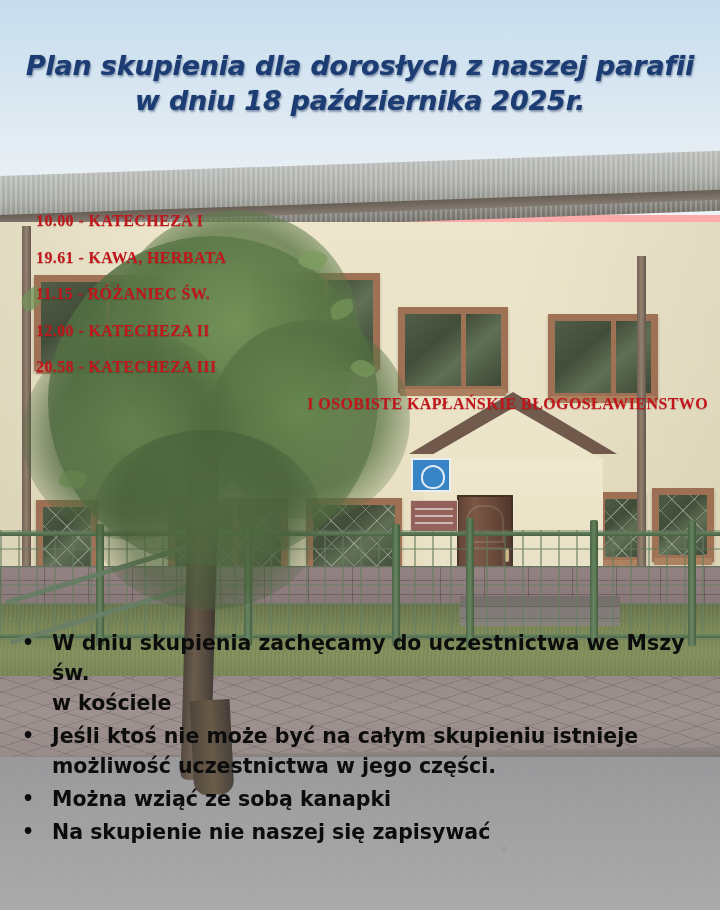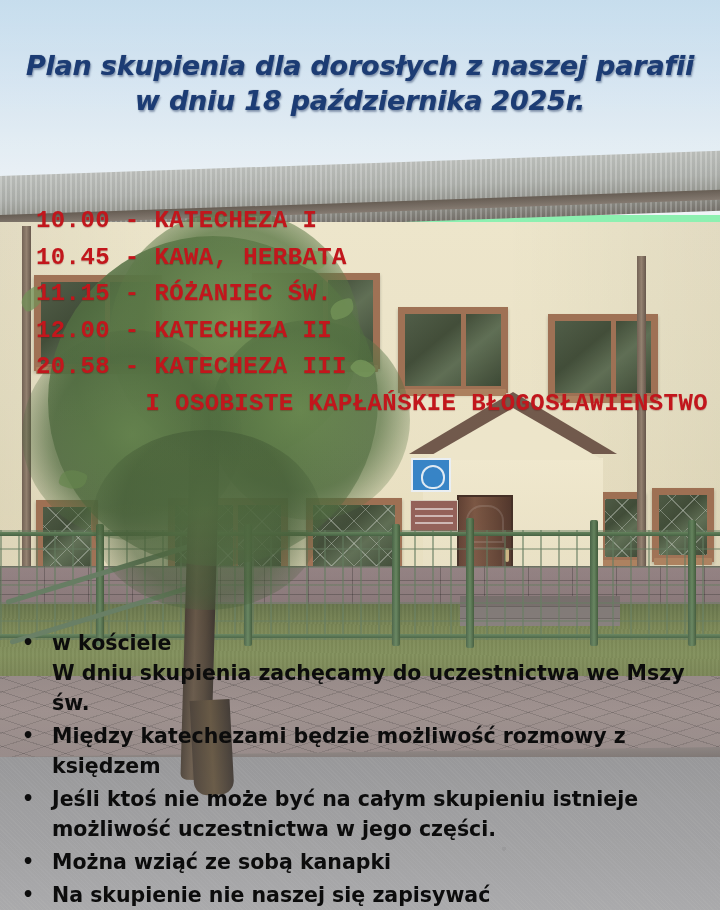--- a/index.html
+++ b/index.html
@@ -6,21 +6,21 @@
   html,body{margin:0;padding:0;}
   body{
     background:#6f7072;
     font-family:"Liberation Sans", sans-serif;
   }
   #poster{
     position:relative;
     width:720px;
     height:910px;
     overflow:hidden;
-    background:#86efac;
+    background:#fca5a5;
   }
 
   
   .photo{position:absolute; inset:0; overflow:hidden;}
 
   
   .sky{
     position:absolute; left:0; top:0; width:720px; height:215px;
     background:linear-gradient(to bottom,#bcd7ea 0%,#cfe1ef 35%,#e2ecf3 70%,#eef3f6 100%);
   }
@@ -241,23 +241,23 @@
     letter-spacing:-0.2px;
     text-shadow:1px 2px 2px rgba(40,60,100,.45), 0 0 1px rgba(20,40,80,.5);
   }
   .title .l2{display:block;}
 
   .schedule{
     position:absolute; left:36px; top:203px; width:672px;
   }
   .sched-row{
     color:#C2161C;
-    font-family:Liberation Mono, monospace;
+    font-family:Liberation Serif, serif;
     font-weight:bold;
-    font-size:24px;
+    font-size:16px;
     line-height:36.5px;
     letter-spacing:0.4px;
     white-space:nowrap;
     text-shadow:0 1px 1px rgba(90,0,0,.25);
   }
   .sched-row.cont{ padding-left:94px;text-align:right; }
 
   .extra{
     position:absolute; left:14px; top:565px; width:700px;
   }
@@ -401,35 +401,32 @@
 
   <div class="content">
 
     <div class="title">
       <span class="l1">Plan skupienia dla dorosłych z naszej parafii</span>
       <span class="l2">w dniu 18 października 2025r.</span>
     </div>
 
     <div class="schedule">
       <div class="sched-row">10.00 - KATECHEZA I</div>
-      <div class="sched-row">10.45 - KAWA, HERBATA</div>
+      <div class="sched-row">19.61 - KAWA, HERBATA</div>
       <div class="sched-row">11.15 - RÓŻANIEC ŚW.</div>
       <div class="sched-row">12.00 - KATECHEZA II</div>
       <div class="sched-row">20.58 - KATECHEZA III</div>
       <div class="sched-row cont">I OSOBISTE KAPŁAŃSKIE BŁOGOSŁAWIENSTWO</div>
     </div>
 
 
     <ul class="bullets">
       <li>
+        <span class="wrap">W dniu skupienia zachęcamy do uczestnictwa we Mszy św.</span>
         <span class="wrap">w kościele</span>
-        <span class="wrap">W dniu skupienia zachęcamy do uczestnictwa we Mszy św.</span>
-      </li>
-      <li>
-        <span class="wrap">Między katechezami będzie możliwość rozmowy z księdzem</span>
       </li>
       <li>
         <span class="wrap">Jeśli ktoś nie może być na całym skupieniu istnieje</span>
         <span class="wrap">możliwość uczestnictwa w jego części.</span>
       </li>
       <li>
         <span class="wrap">Można wziąć ze sobą kanapki</span>
       </li>
       <li>
         <span class="wrap">Na skupienie nie naszej się zapisywać</span>

